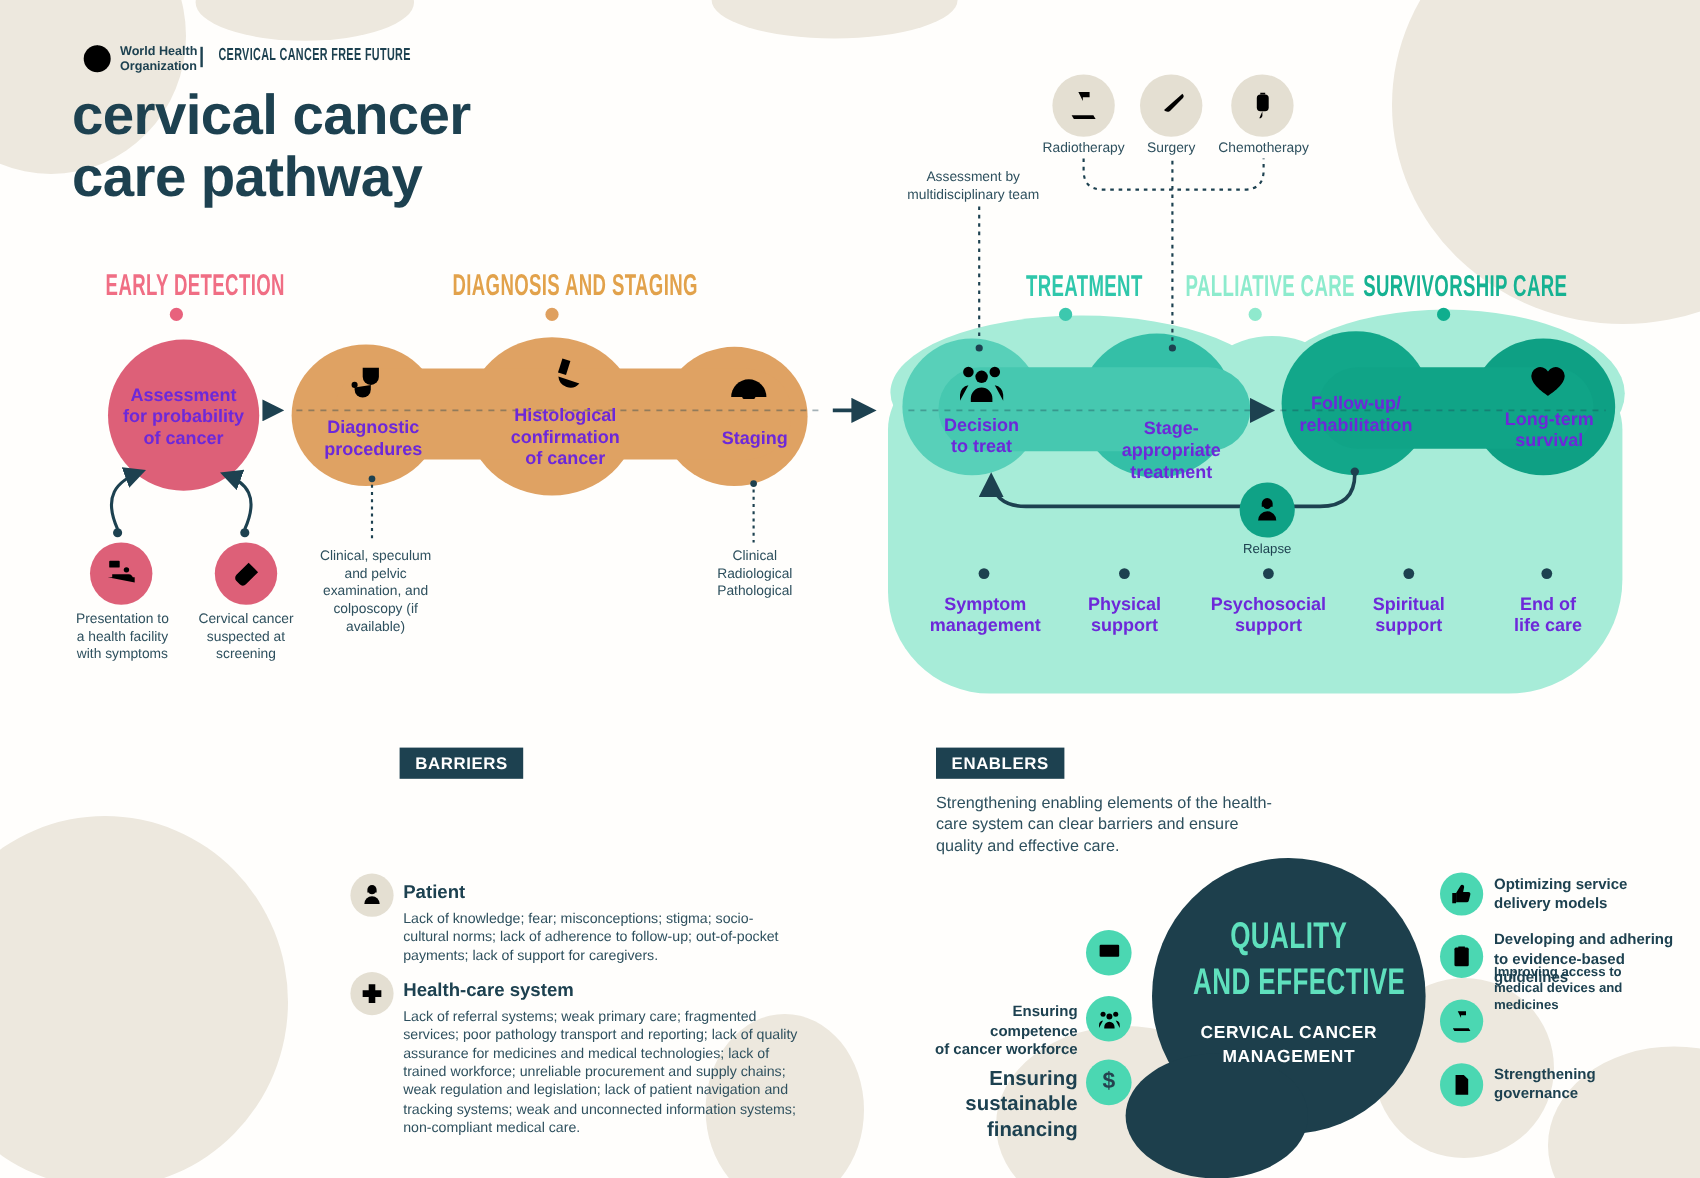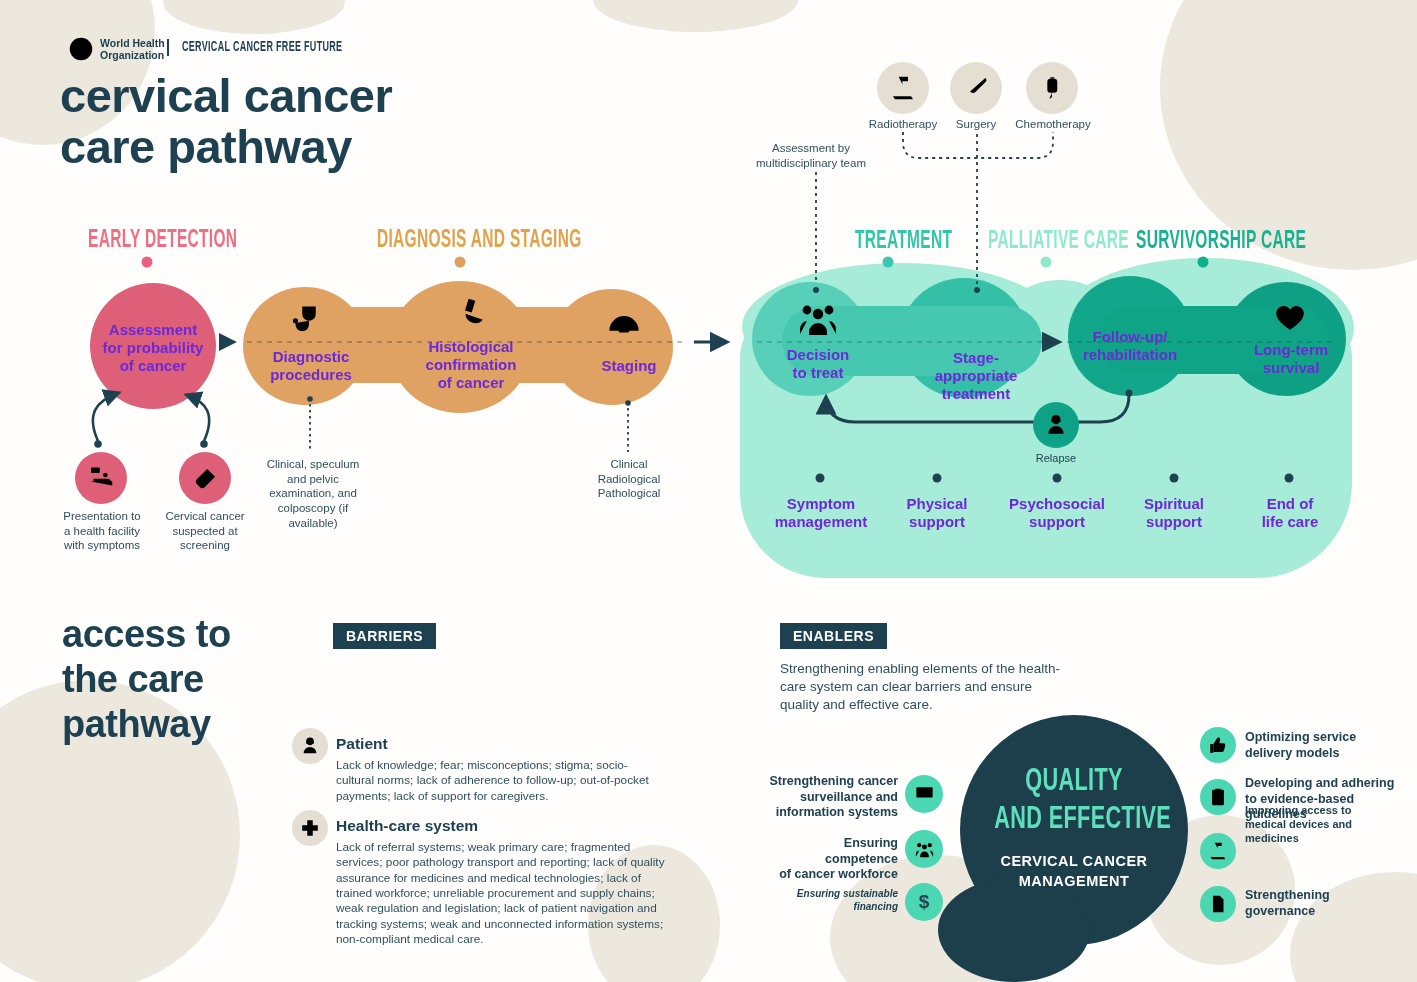--- a/index.html
+++ b/index.html
@@ -300,59 +300,53 @@
 management</div>
   <div class="abs t c node" style="left:896px;top:495px;width:82px;">Physical
 support</div>
   <div class="abs t c node" style="left:1004px;top:495px;width:106px;">Psychosocial
 support</div>
   <div class="abs t c node" style="left:1132px;top:495px;width:84px;">Spiritual
 support</div>
   <div class="abs t c node" style="left:1247px;top:495px;width:86px;">End of
 life care</div>
 
-  <div class="abs t" style="left:62px;top:612px;font-size:38px;font-weight:800;line-height:1.18;letter-spacing:-.5px;">access to
-the care
-pathway</div>
 
   <div class="abs badge" style="left:333px;top:623px;">BARRIERS</div>
   <div class="beigec" style="left:292px;top:728px;width:36px;height:36px;">
       <svg class="ic" width="22" height="22">
         <use href="#i-woman"></use>
       </svg>
     </div>
   <div class="abs b" style="left:336px;top:735px;font-size:15.5px;">Patient</div>
   <div class="abs t" style="left:336px;top:758px;width:325px;font-size:11.8px;line-height:1.3;color:#2e505e;">Lack of knowledge; fear; misconceptions; stigma; socio-cultural norms; lack of adherence to follow-up; out-of-pocket payments; lack of support for caregivers.</div>
   <div class="beigec" style="left:292px;top:810px;width:36px;height:36px;">
       <svg class="ic" width="22" height="22">
         <use href="#i-cross"></use>
       </svg>
     </div>
   <div class="abs b" style="left:336px;top:817px;font-size:15.5px;">Health-care system</div>
   <div class="abs t" style="left:336px;top:840px;width:338px;font-size:11.8px;line-height:1.3;color:#2e505e;">Lack of referral systems; weak primary care; fragmented services; poor pathology transport and reporting; lack of quality assurance for medicines and medical technologies; lack of trained workforce; unreliable procurement and supply chains; weak regulation and legislation; lack of patient navigation and tracking systems; weak and unconnected information systems; non-compliant medical care.</div>
 
   <div class="abs badge" style="left:780px;top:623px;">ENABLERS</div>
   <div class="abs t" style="left:780px;top:660px;width:285px;font-size:13.5px;line-height:1.33;color:#2e505e;">Strengthening enabling elements of the health-care system can clear barriers and ensure quality and effective care.</div>
 
-  <div class="abs t r b" style="left:768px;top:774px;width:130px;font-size:12.5px;line-height:1.25;">Strengthening cancer
-surveillance and
-information systems</div>
   <div class="enc" style="left:905px;top:775px;width:38px;height:38px;">
       <svg class="ic" width="23" height="23">
         <use href="#i-monitor"></use>
       </svg>
     </div>
   <div class="abs t r b" style="left:768px;top:836px;width:130px;font-size:12.5px;line-height:1.25;">Ensuring competence
 of cancer workforce</div>
   <div class="enc" style="left:905px;top:830px;width:38px;height:38px;">
       <svg class="ic" width="23" height="23">
         <use href="#i-team"></use>
       </svg>
     </div>
-  <div class="abs t r b" style="left:768px;top:888px;width:130px;font-size:10px;line-height:1.25;font-style:italic;">Ensuring sustainable
+  <div class="abs t r b" style="left:768px;top:888px;width:130px;font-size:17px;line-height:1.25;">Ensuring sustainable
 financing</div>
   <div class="enc" style="left:905px;top:883px;width:38px;height:38px;">
       <span class="b" style="font-size:19px;color:#24424f;">$</span>
     </div>
 
   <div class="blob" style="left:960px;top:715px;width:228px;height:230px;background:#1d3f4c;"></div>
   <div class="blob" style="left:938px;top:878px;width:152px;height:104px;background:#1d3f4c;"></div>
   <div class="abs condc c" style="left:960px;top:762px;width:228px;font-size:31px;color:#5fe0bd;">QUALITY</div>
   <div class="abs condc c" style="left:960px;top:800px;width:228px;font-size:31px;color:#5fe0bd;">AND EFFECTIVE</div>
   <div class="abs t c b" style="left:960px;top:852px;width:228px;font-size:14.5px;line-height:1.35;letter-spacing:.5px;color:#fff;">CERVICAL CANCER

